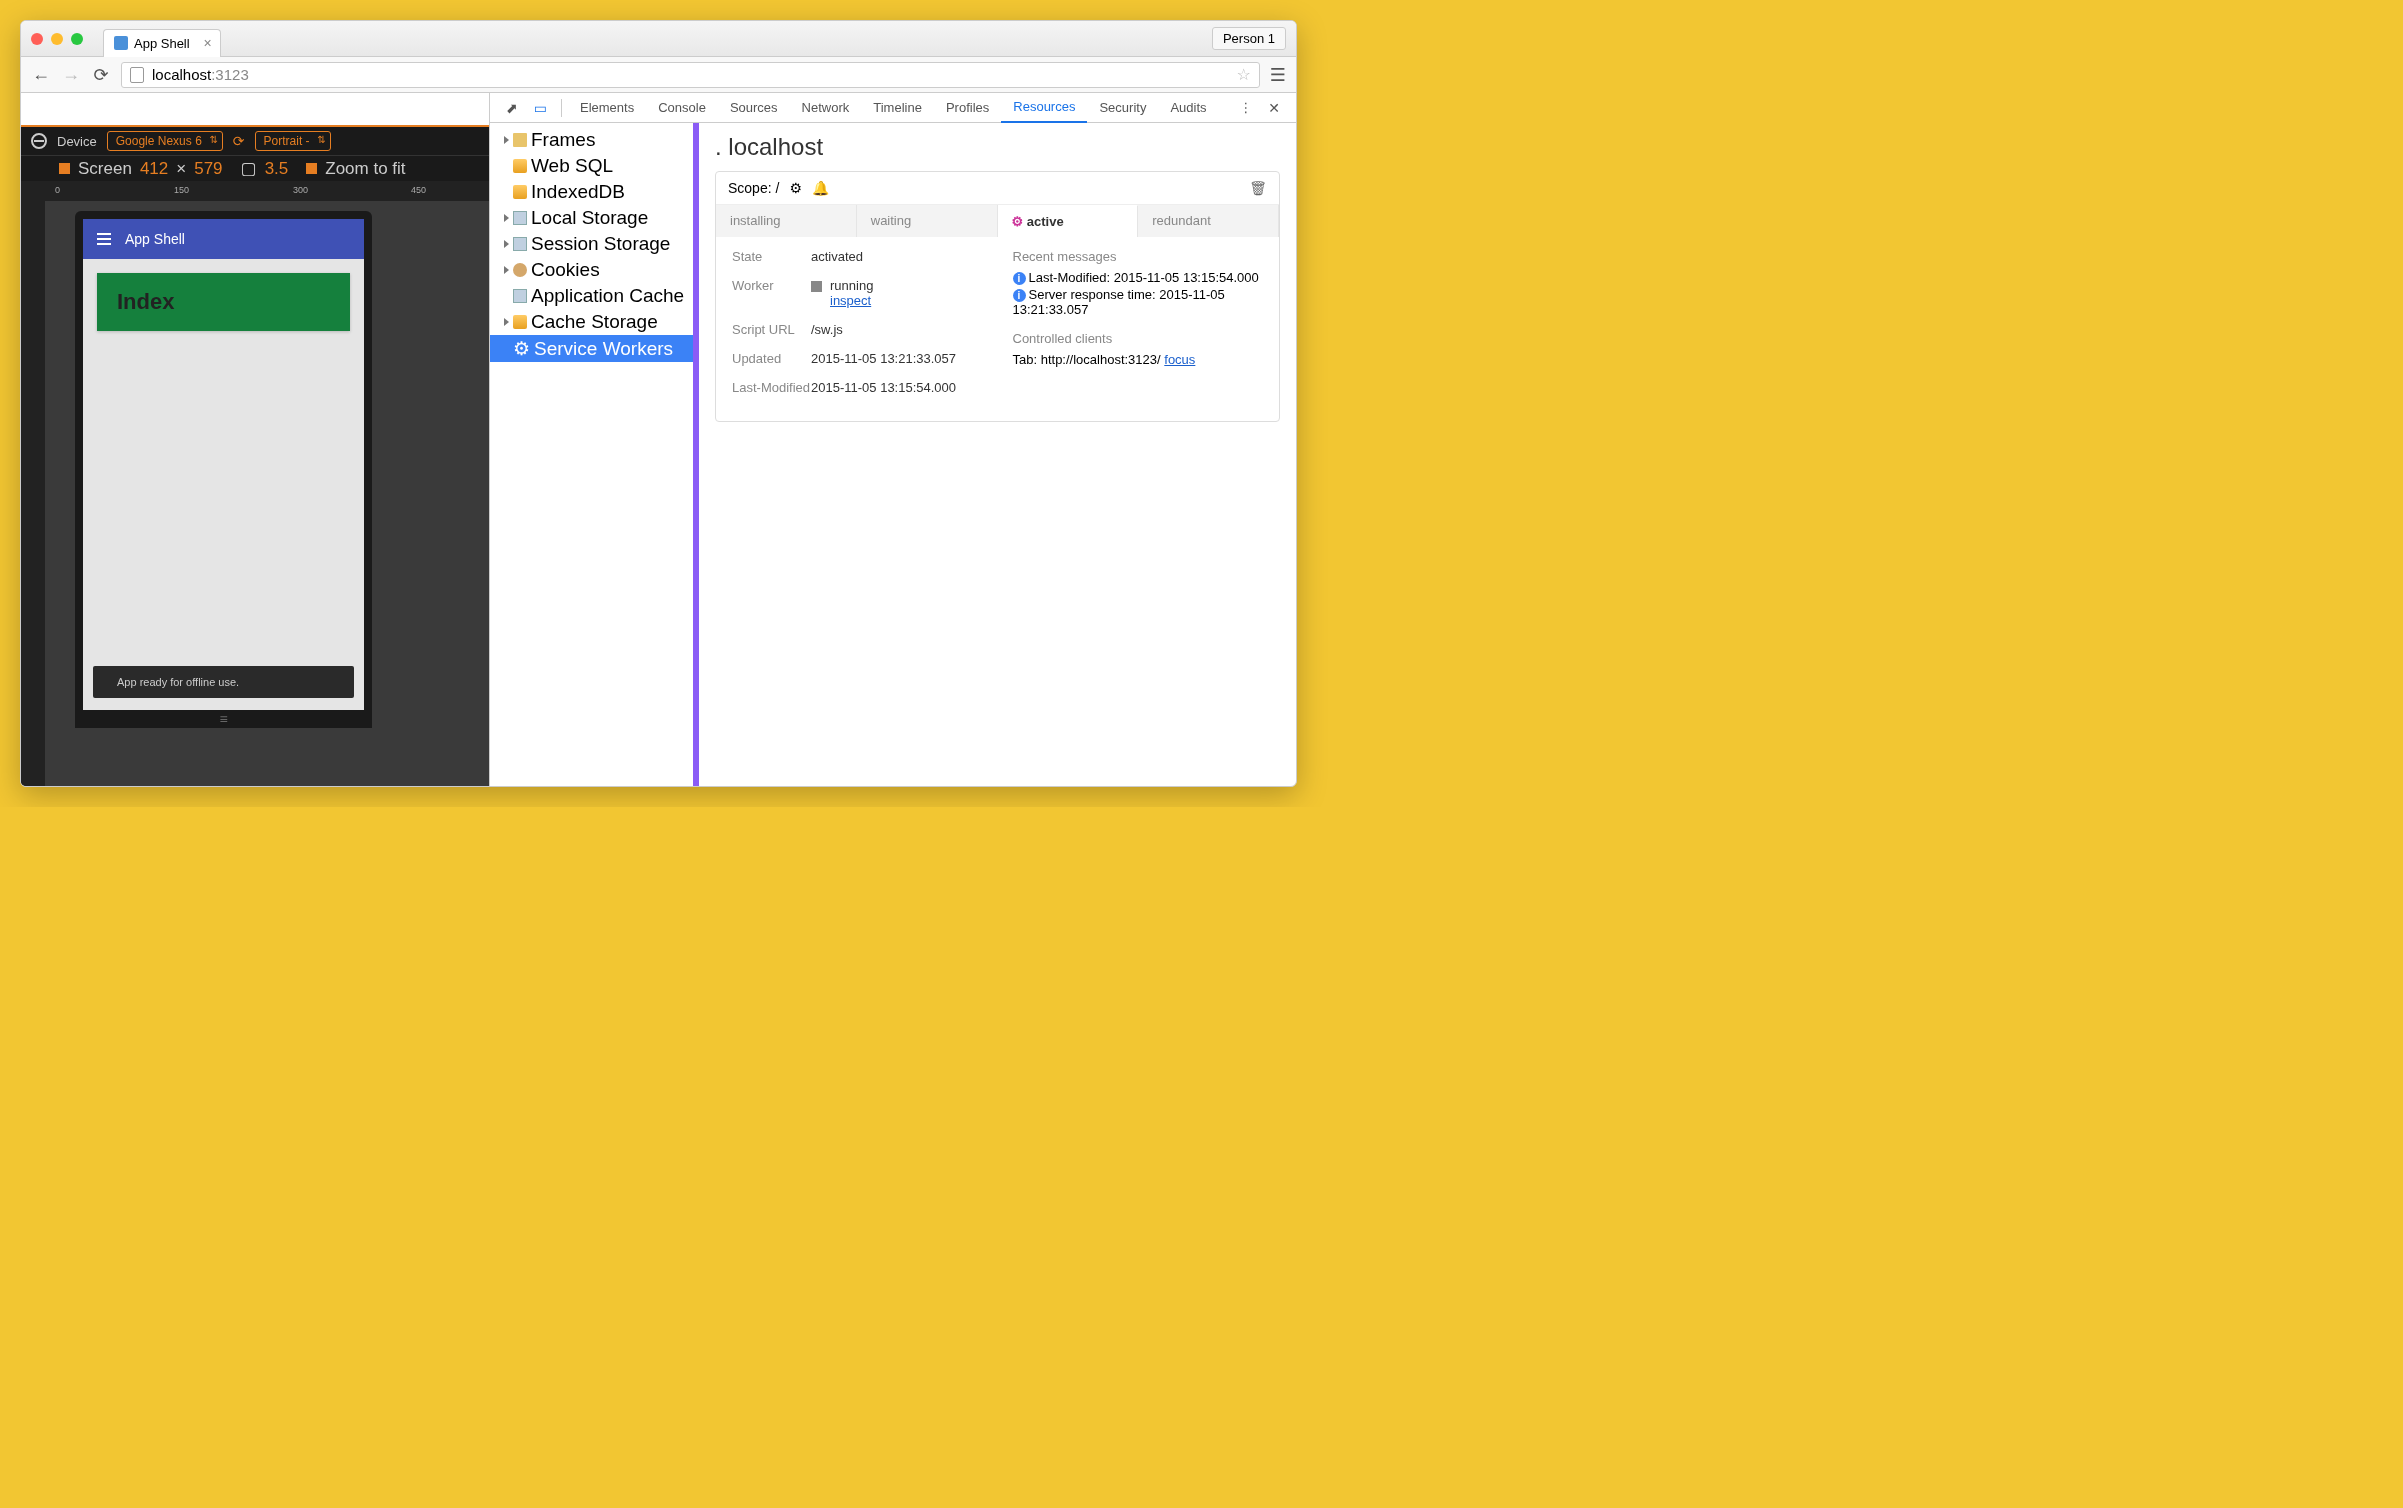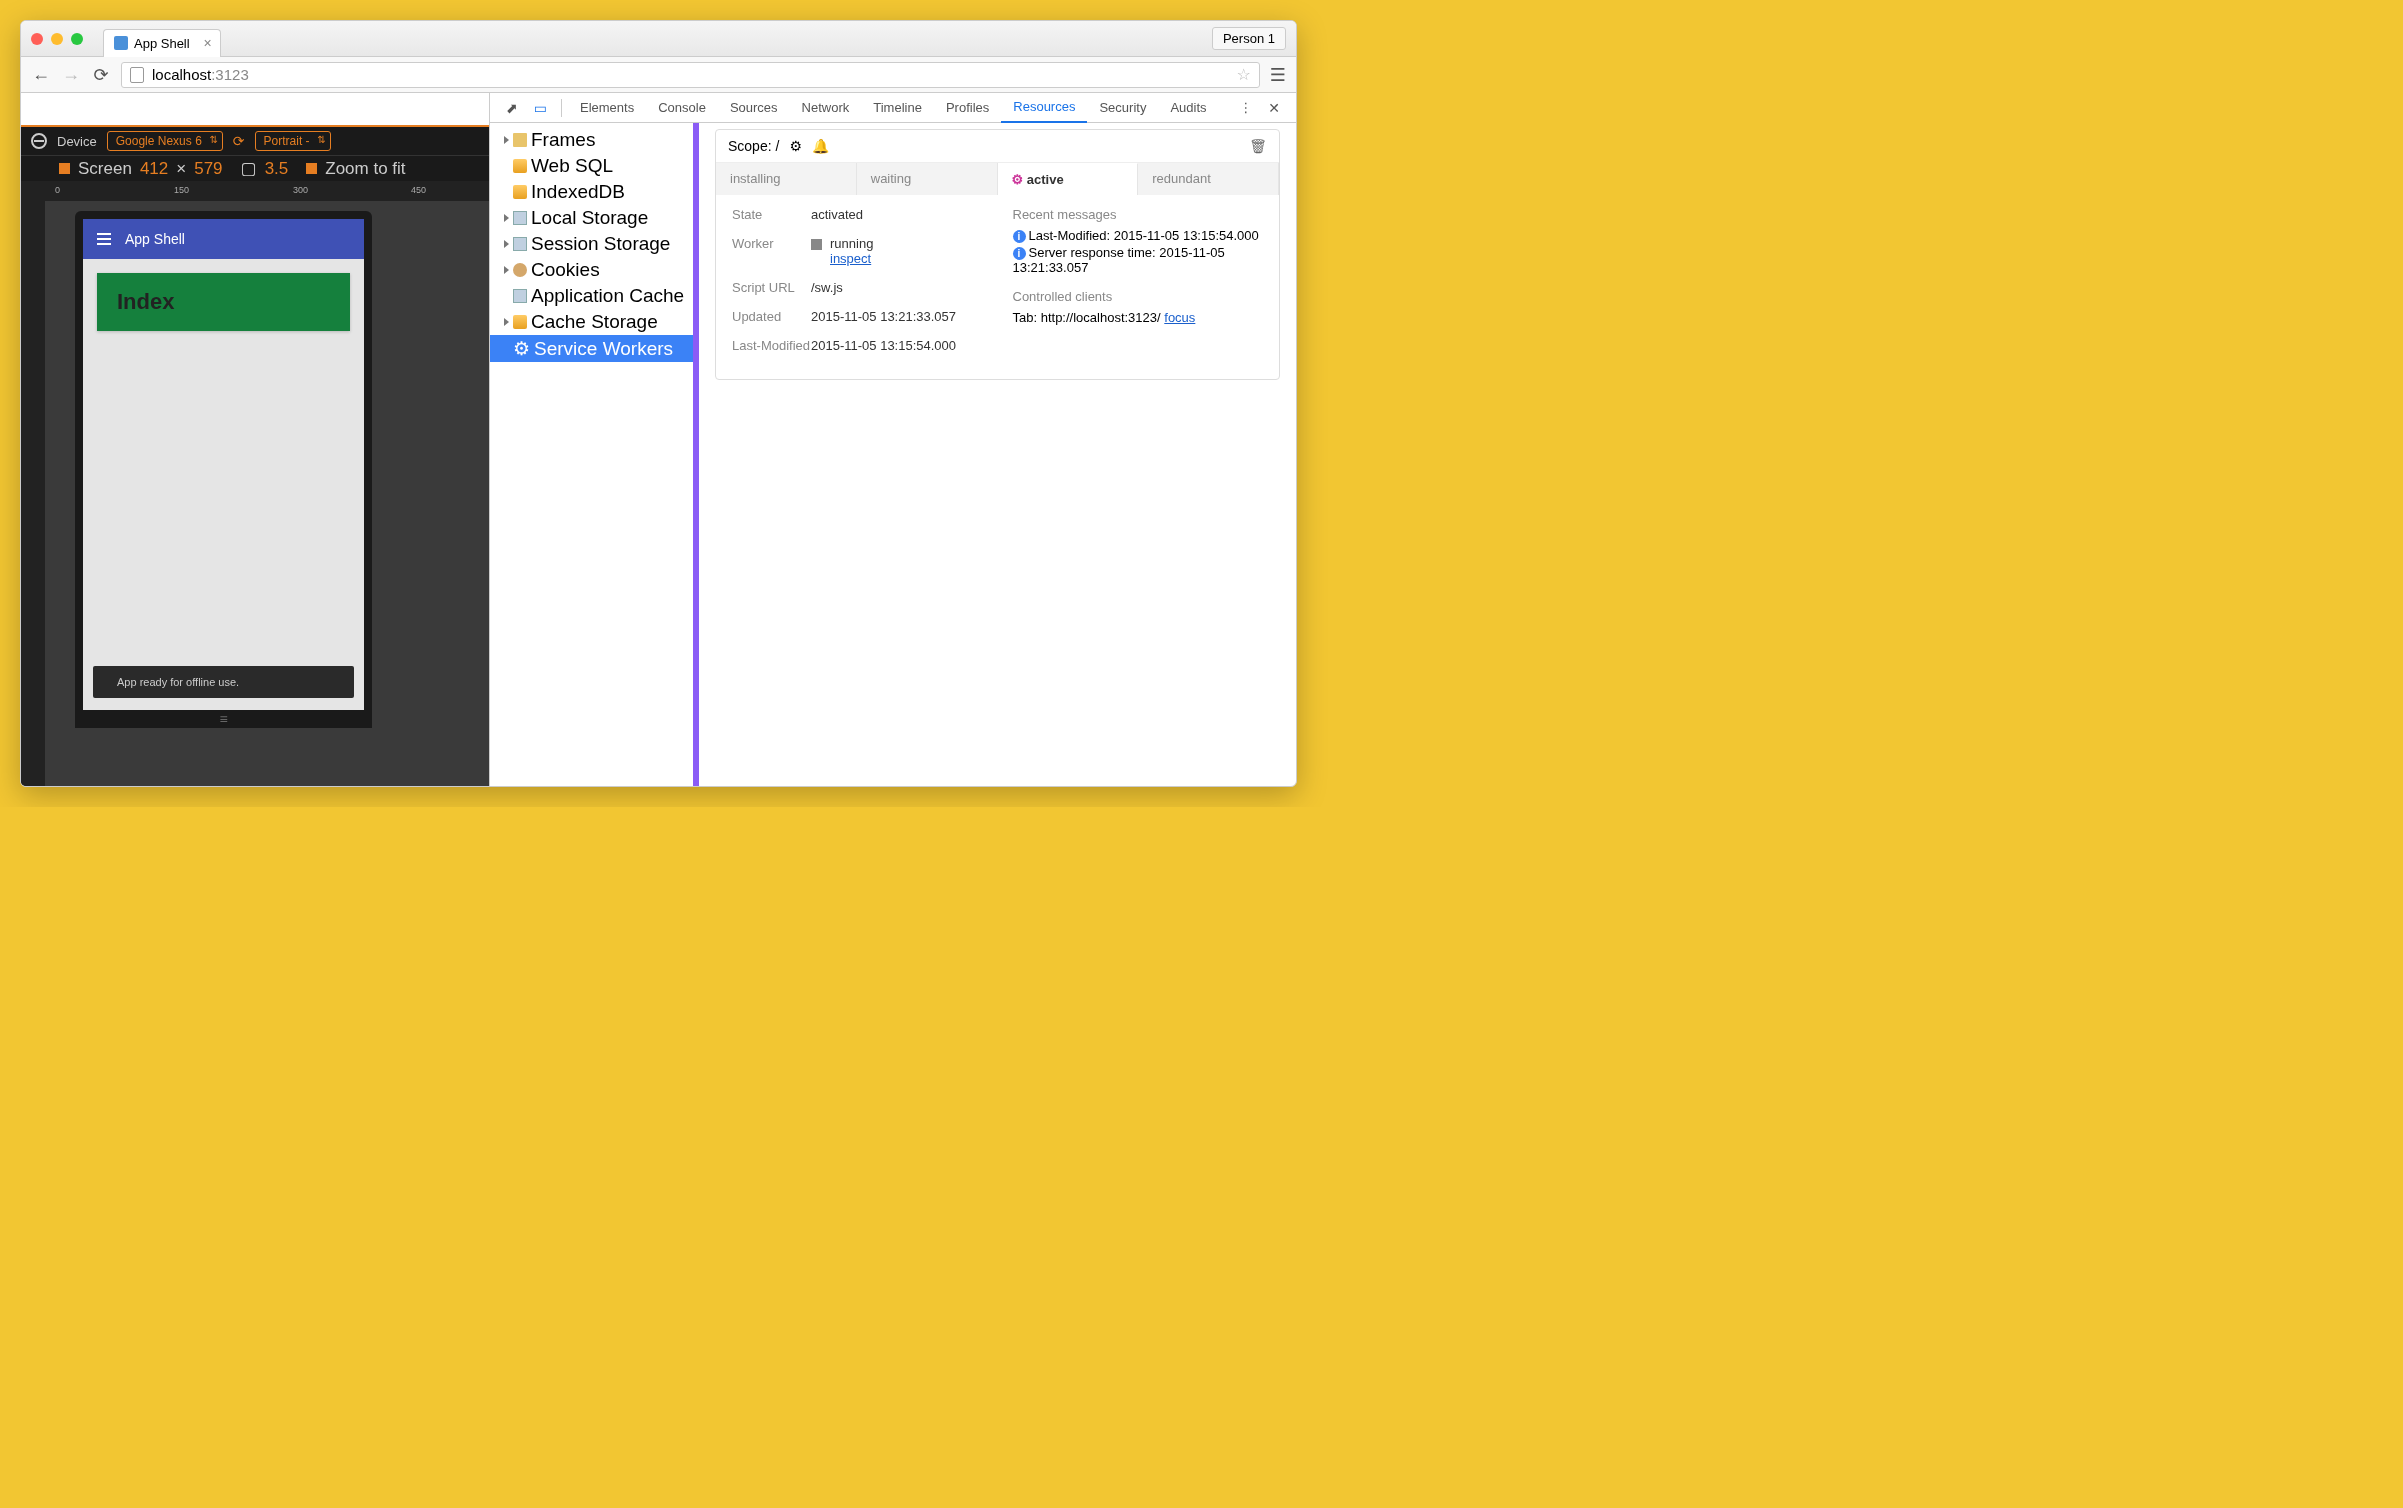--- a/index.html
+++ b/index.html
@@ -227,20 +227,21 @@
               <span class="ficon db"></span>
               <span>Cache Storage</span>
             </div>
             <div class="tree-item selected">
               <span style="width:5px;display:inline-block"></span>
               <span class="gear">⚙</span>
               <span>Service Workers</span>
             </div>
           </div>
         <div class="res-main">
+          <div class="sw-host">. <span>localhost</span></div>
           <div class="sw-panel">
             <div class="sw-head">
               <span>Scope: /</span>
               <span>⚙</span>
               <span>🔔</span>
               <span class="trash">🗑</span>
             </div>
             <div class="sw-tabs" id="sw-tabs">
                 <div class="sw-tab"><span>installing</span></div>
                 <div class="sw-tab"><span>waiting</span></div>

